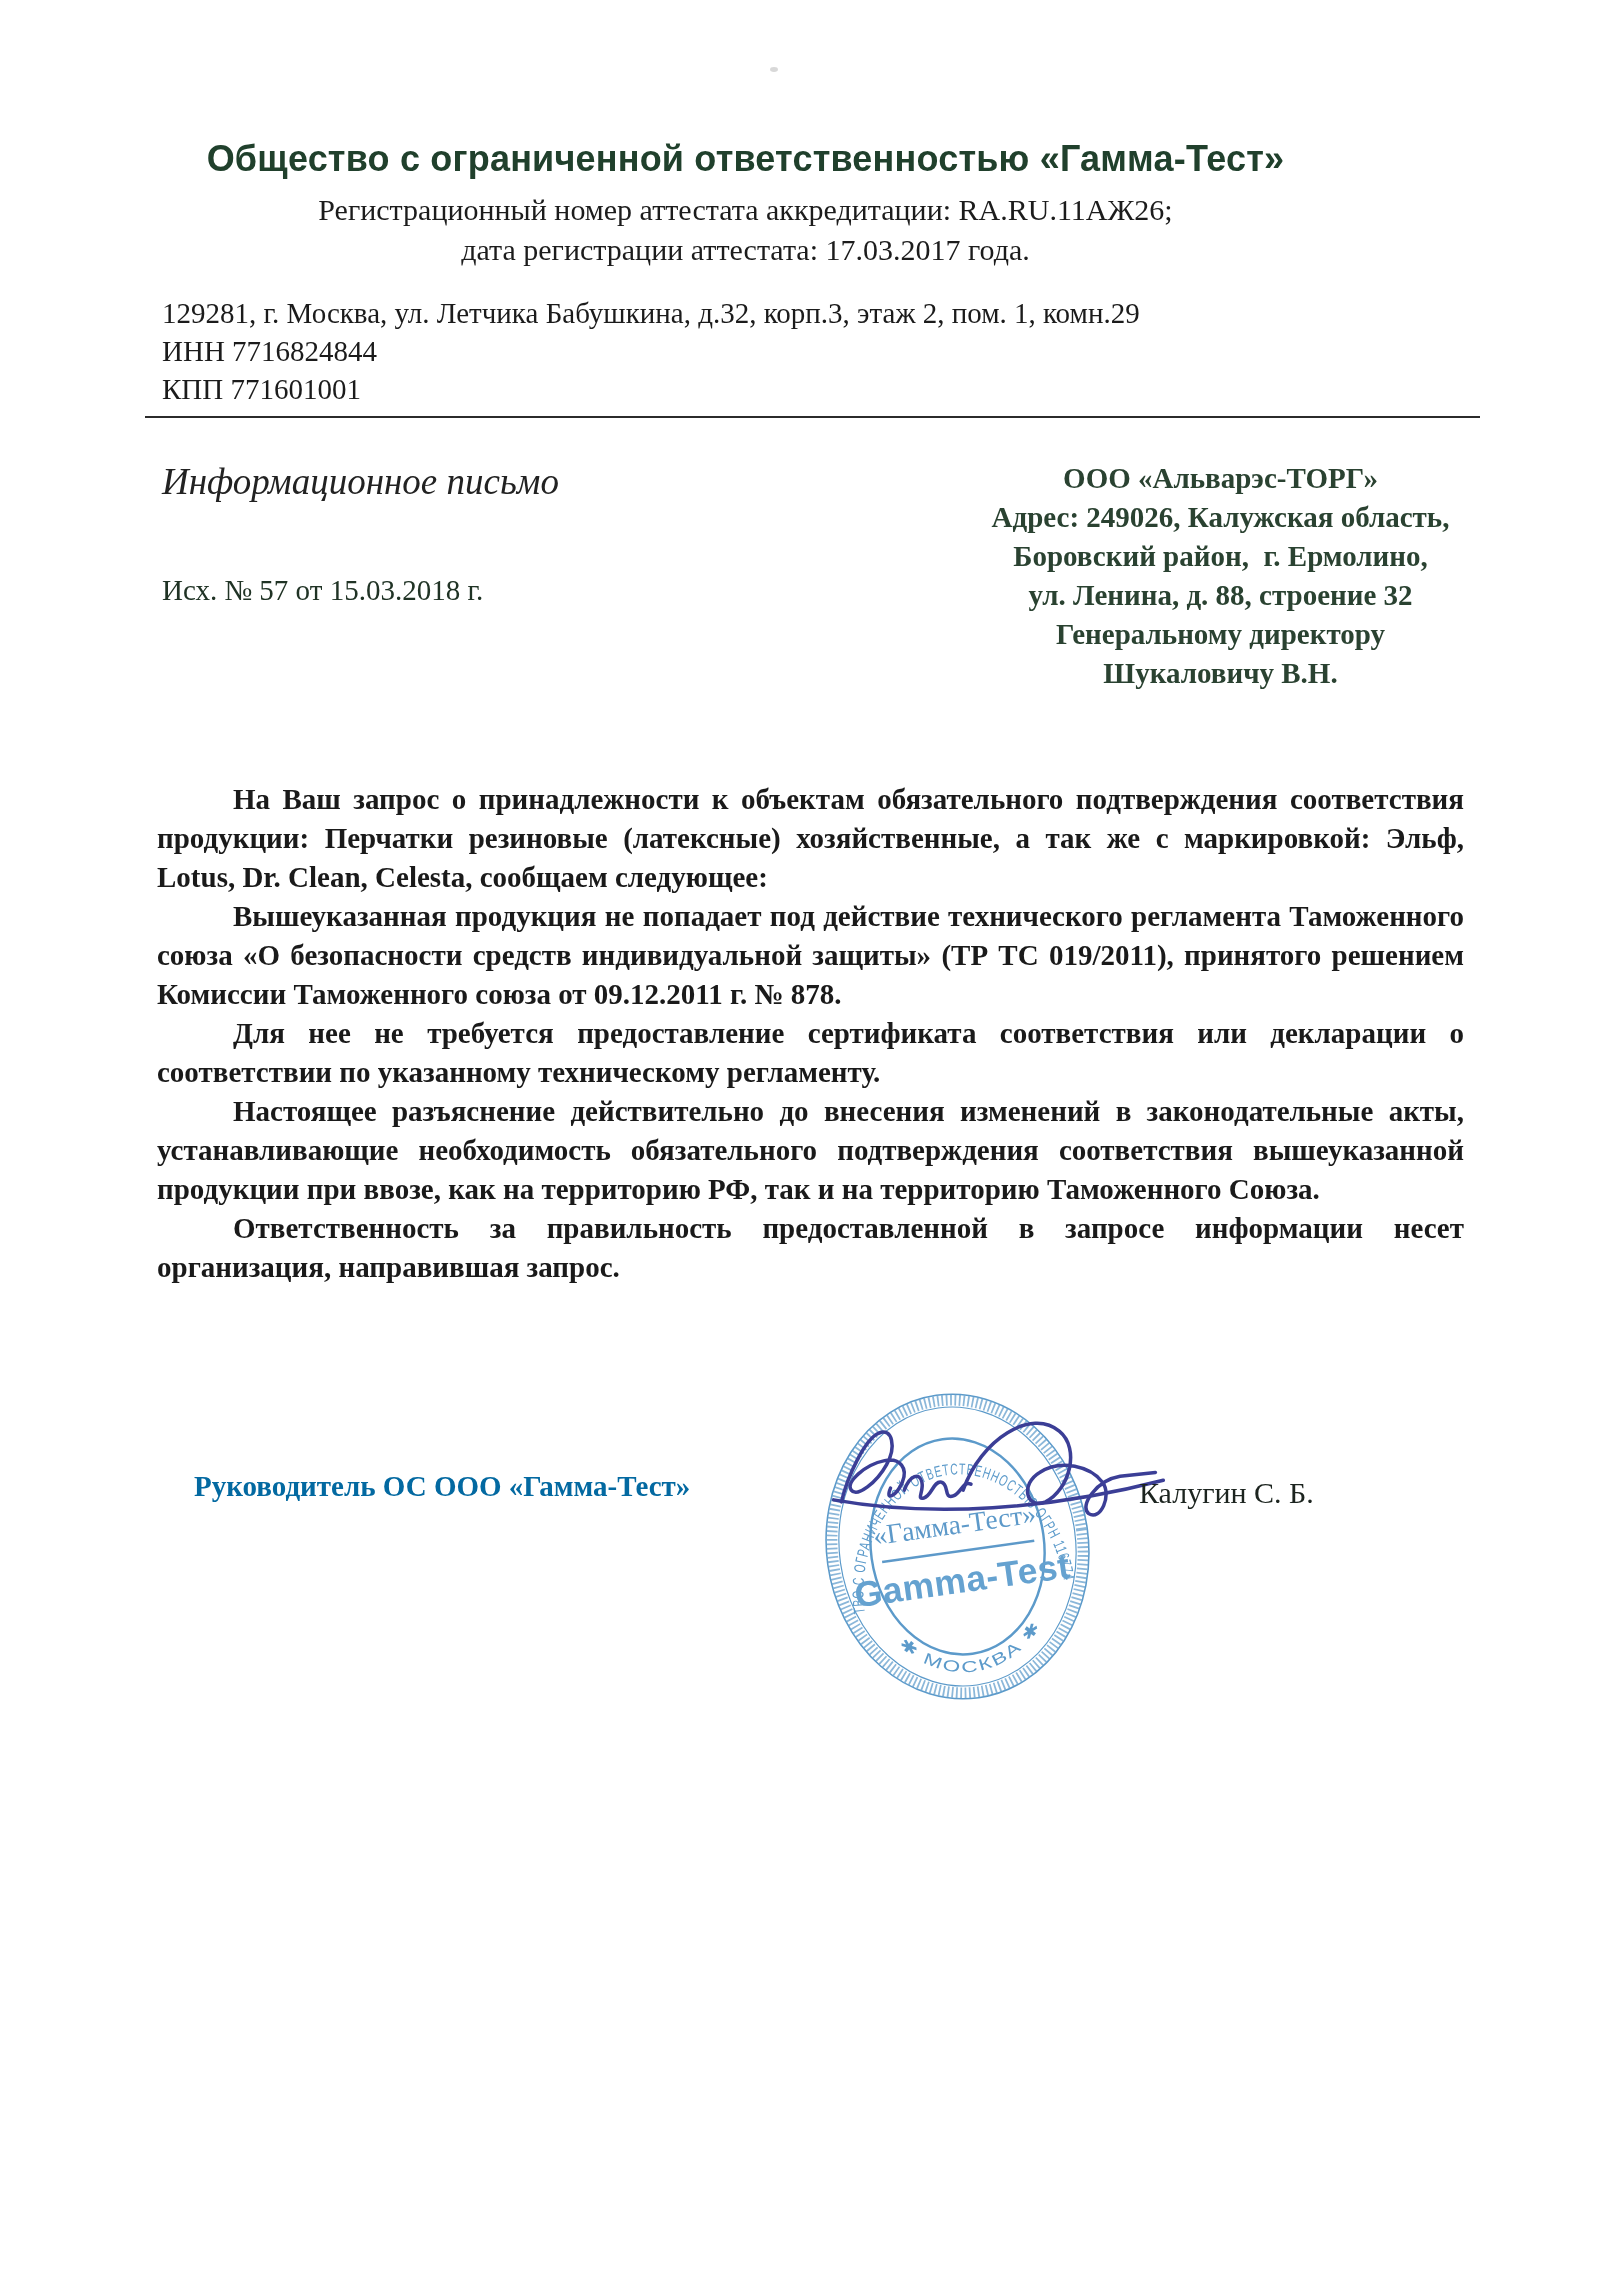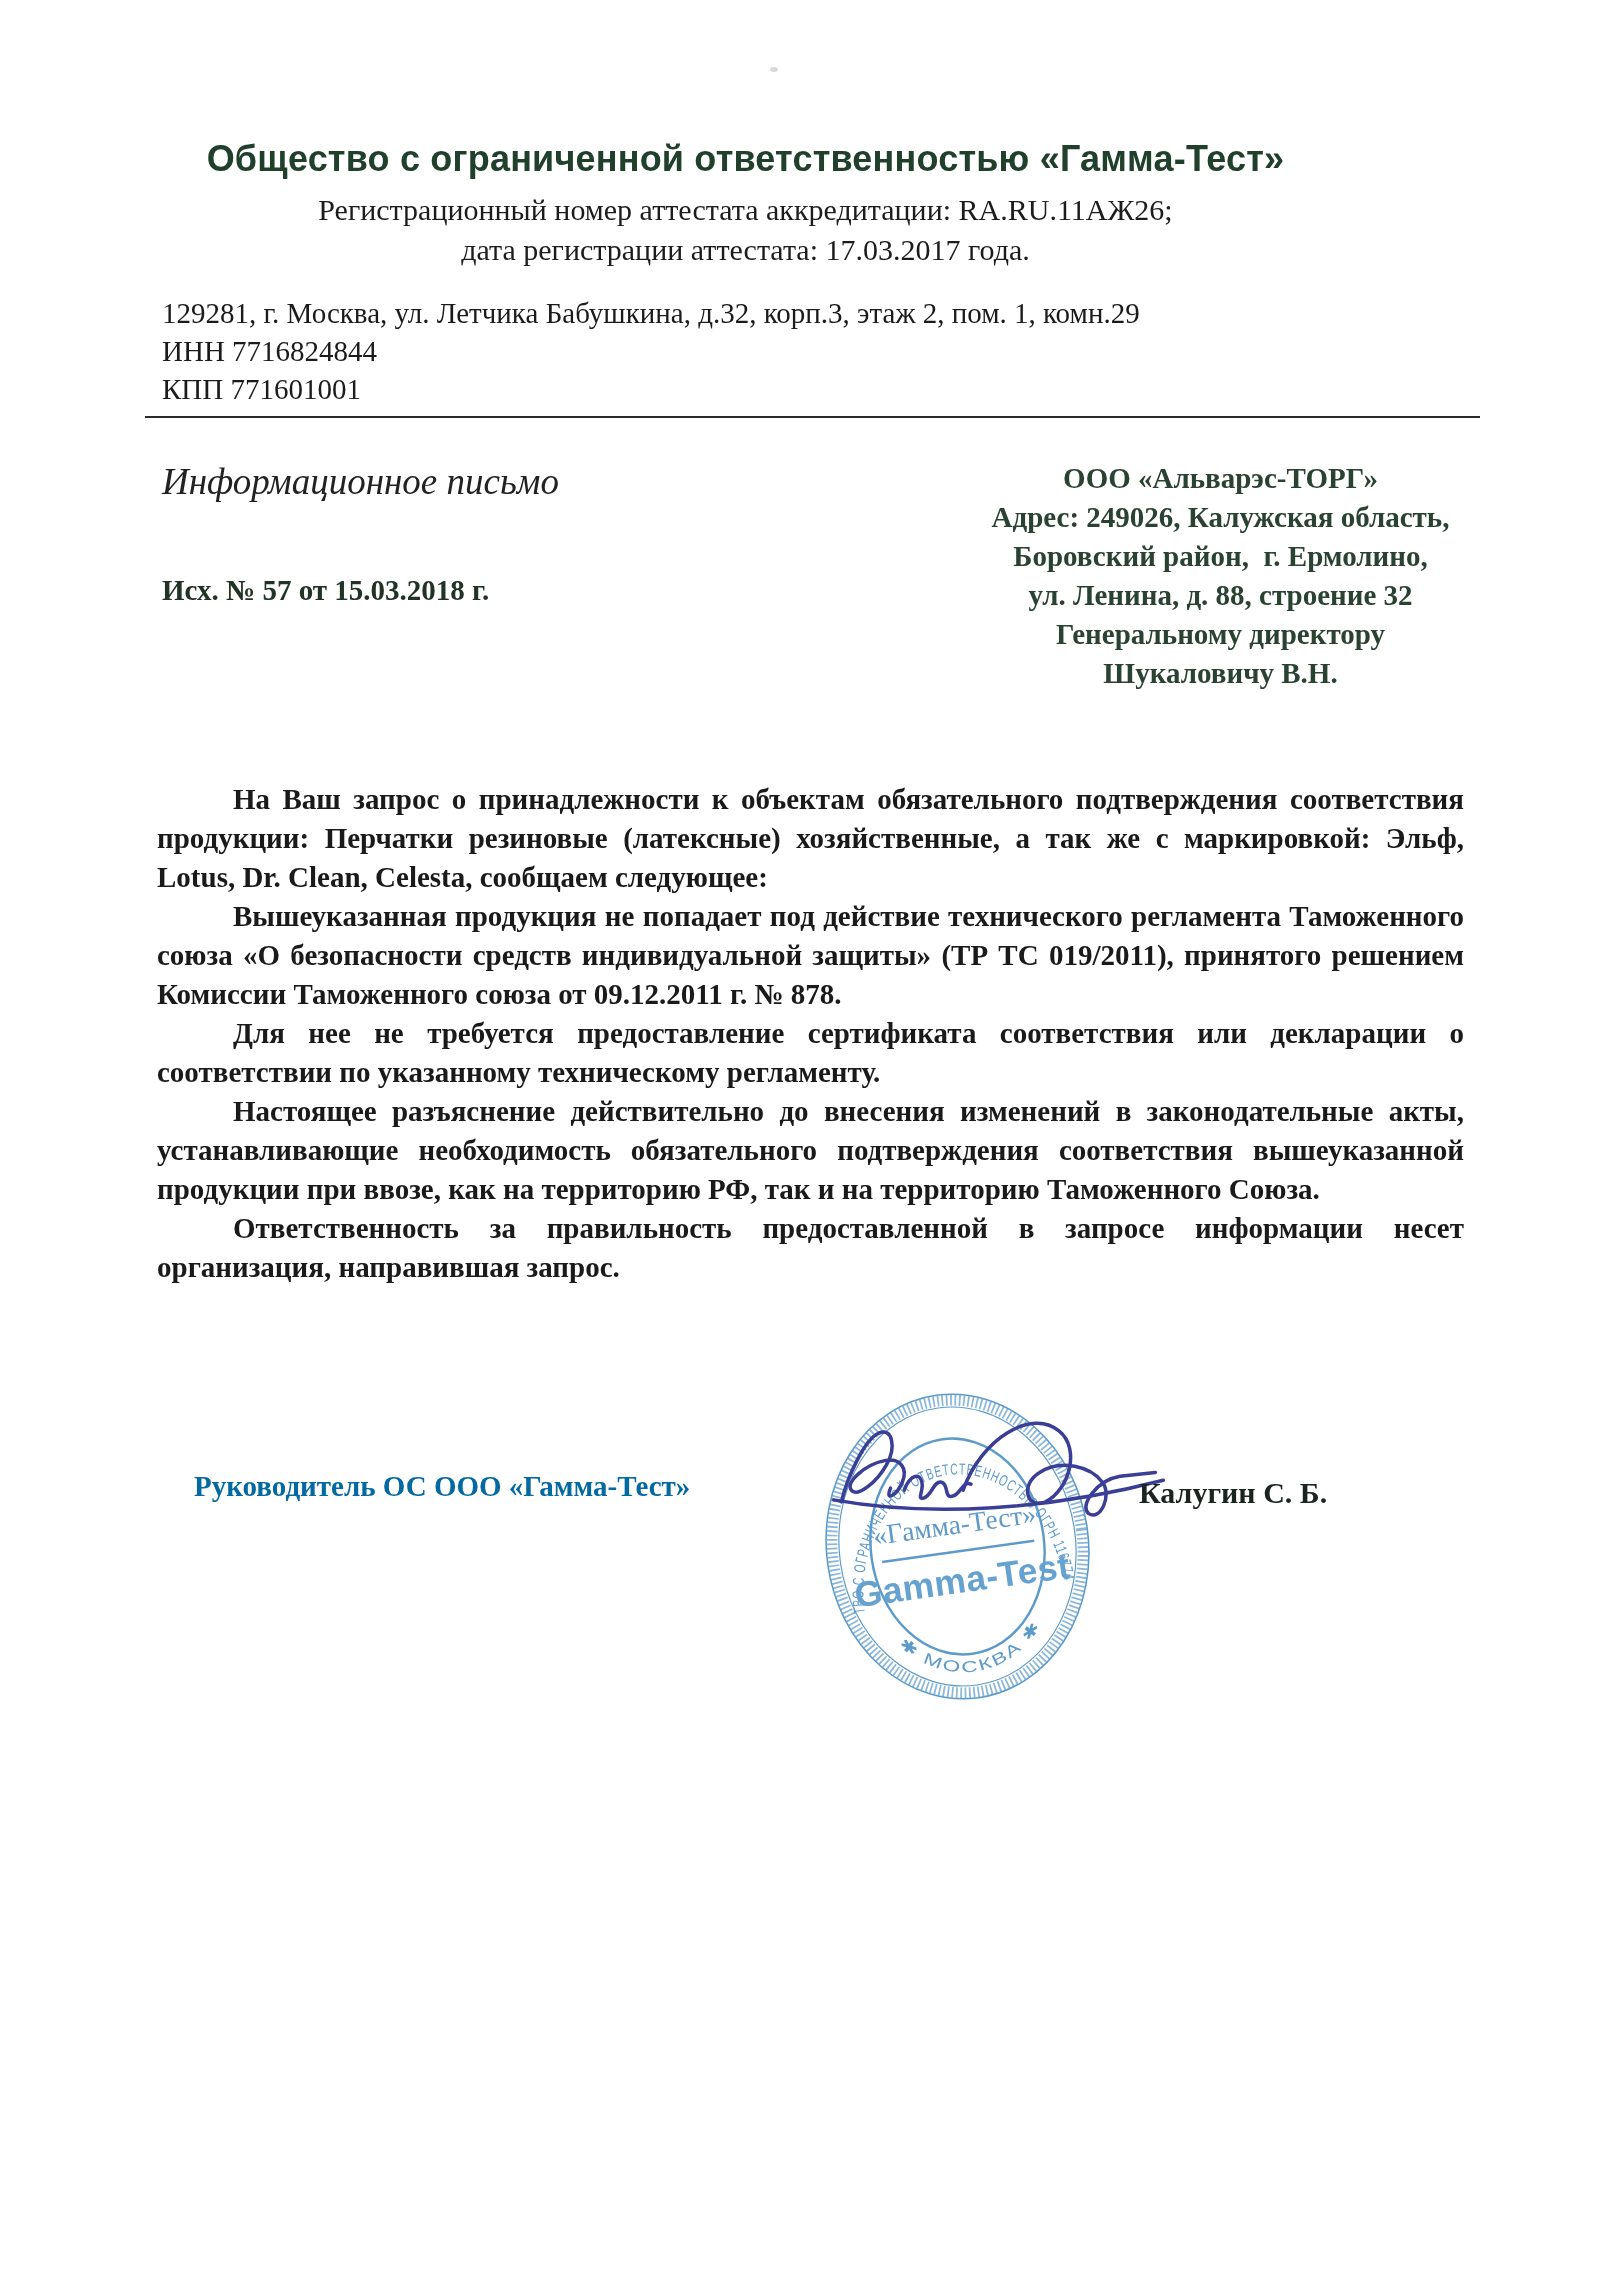--- a/index.html
+++ b/index.html
@@ -55,21 +55,21 @@
     position: absolute;
     left: 162px; top: 461px;
     font-style: italic;
     font-size: 37px;
     line-height: 41px;
     color: #222222;
   }
   .outgoing-ref {
     position: absolute;
     left: 162px; top: 574px;
-    font-weight: bold;
+    font-weight: normal;
     font-size: 29px;
     color: #203325;
   }
   .recipient {
     position: absolute;
     left: 961px; top: 459px;
     width: 519px;
     text-align: center;
     font-weight: bold;
     font-size: 29px;
@@ -93,21 +93,21 @@
   .sig-label {
     position: absolute;
     left: 194px; top: 1470px;
     font-weight: bold;
     font-size: 29px;
     color: #0369a1;
   }
   .signer-name {
     position: absolute;
     left: 1139px; top: 1476px;
-    font-weight: bold;
+    font-weight: normal;
     font-size: 30px;
     color: #1c241f;
   }
   .stamp-wrap {
     position: absolute;
     left: 818px; top: 1384px;
     width: 279px; height: 325px;
     transform: rotate(-8deg);
     opacity: 0.9;
   }

